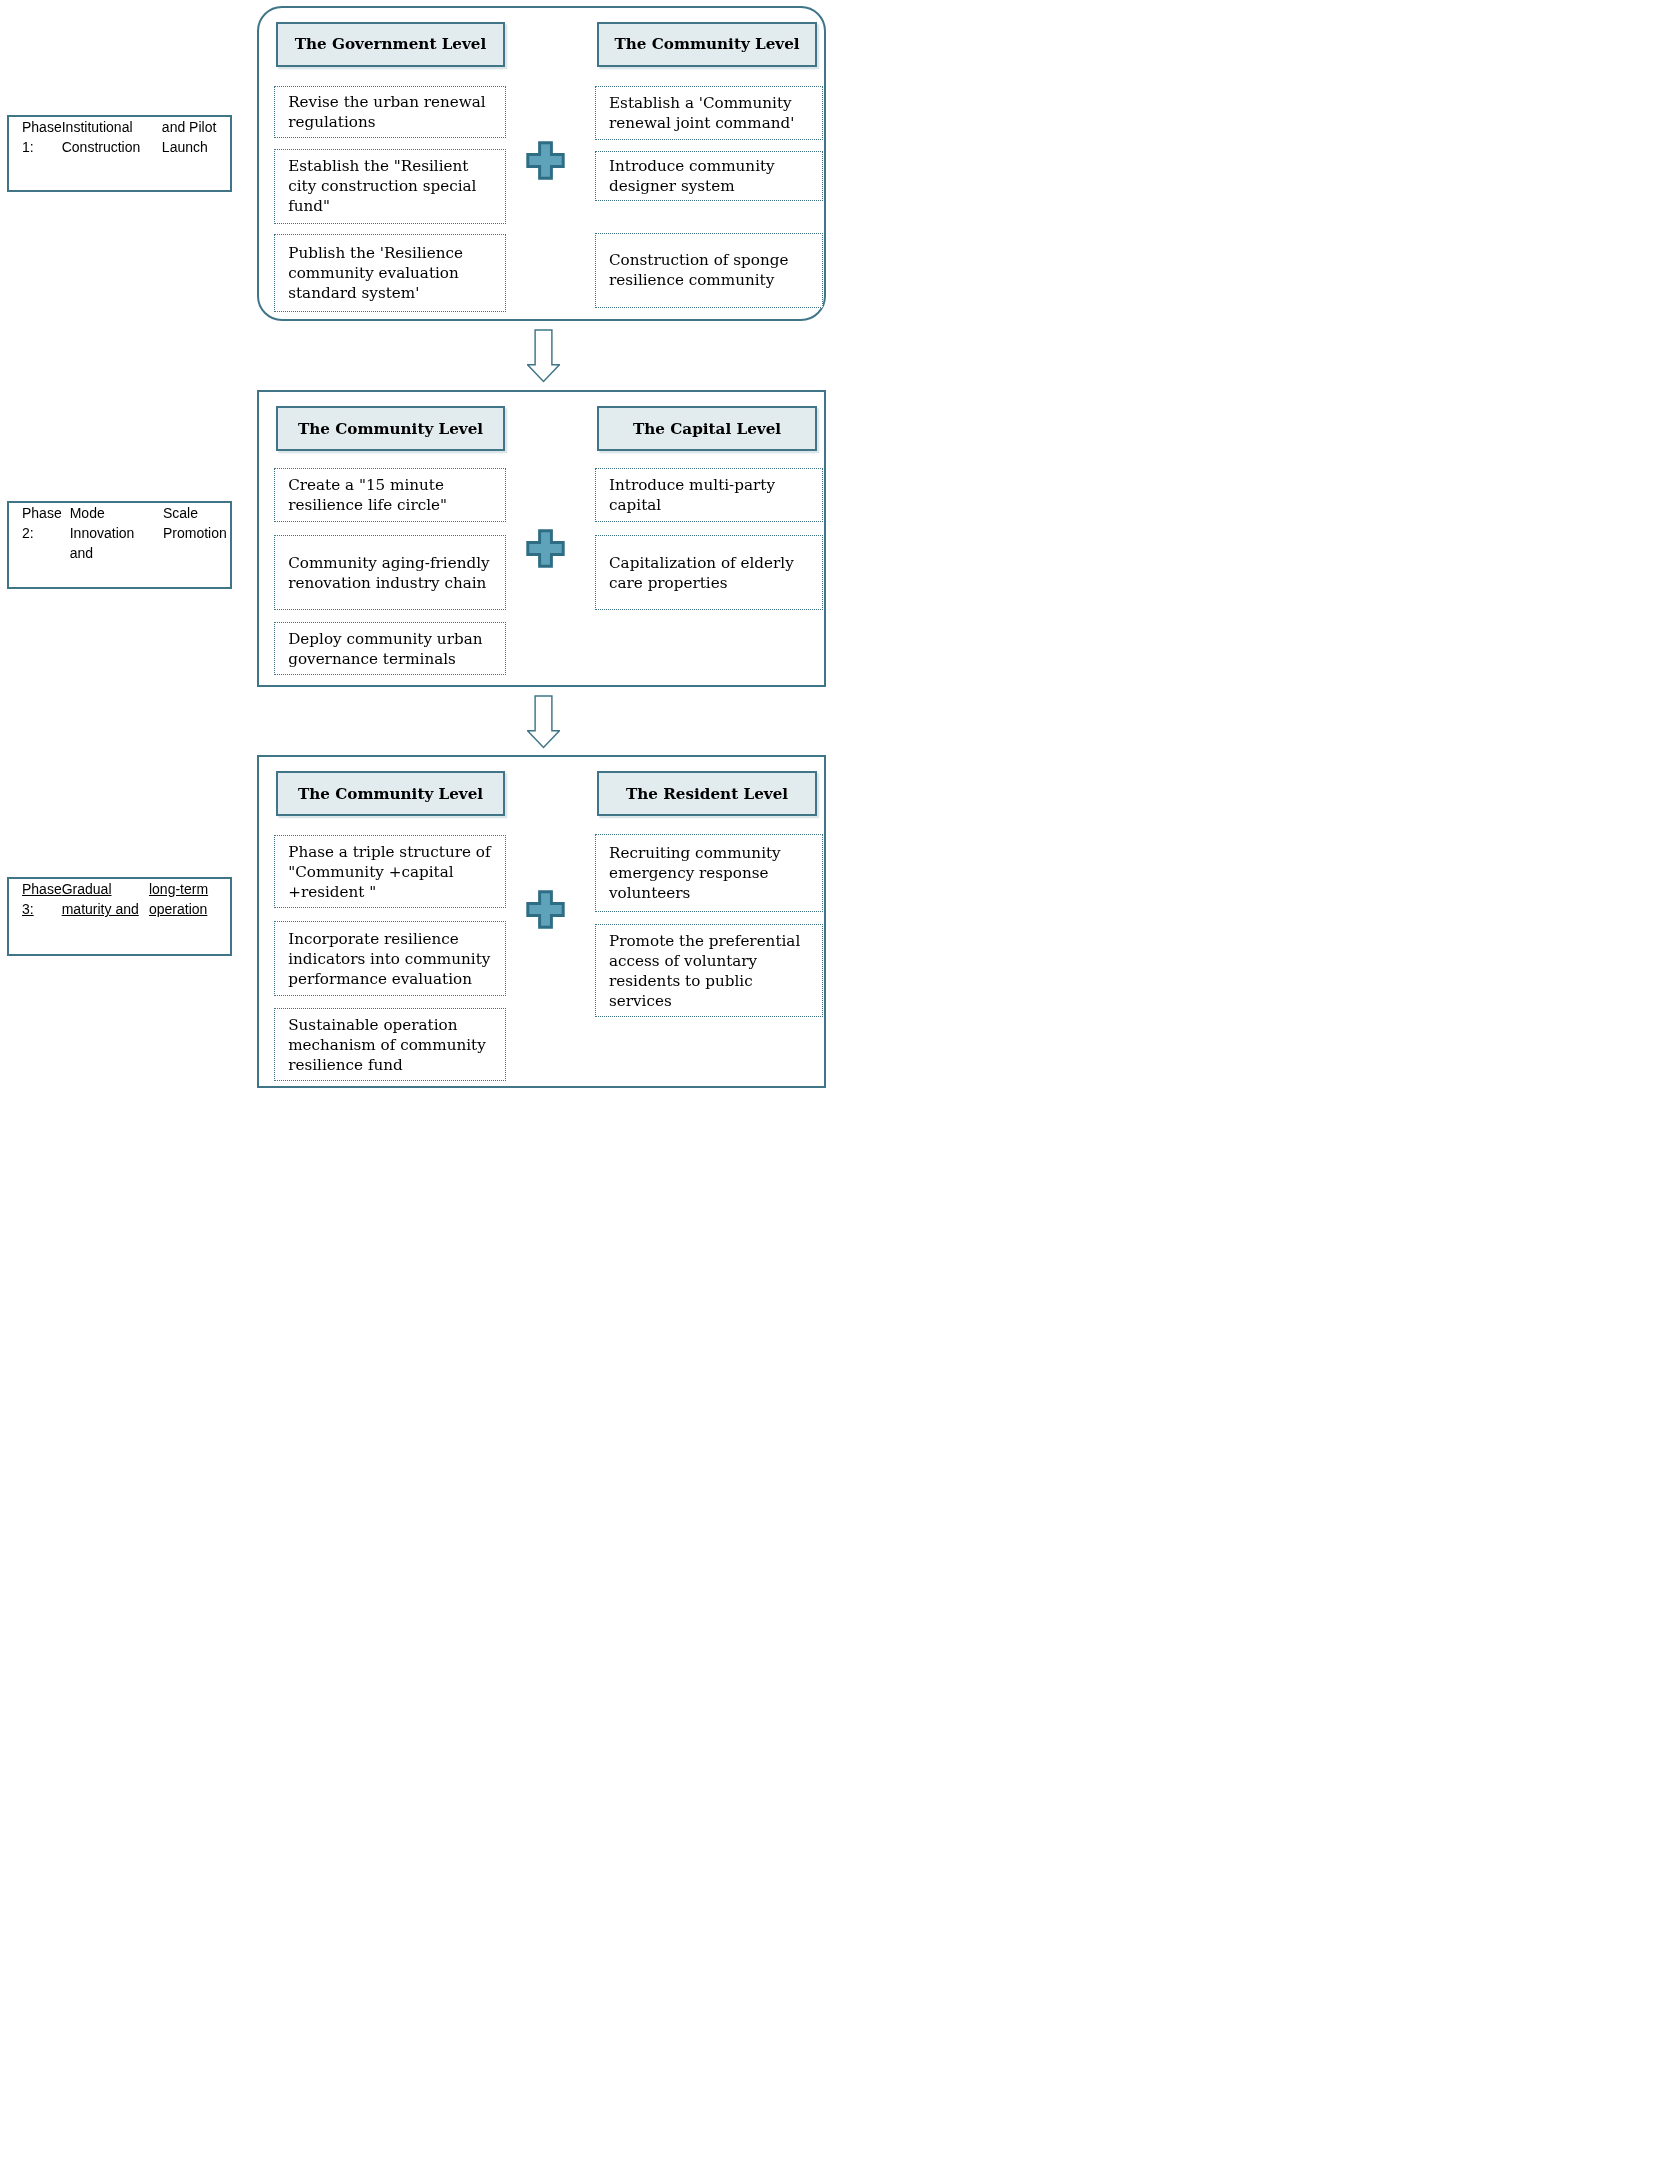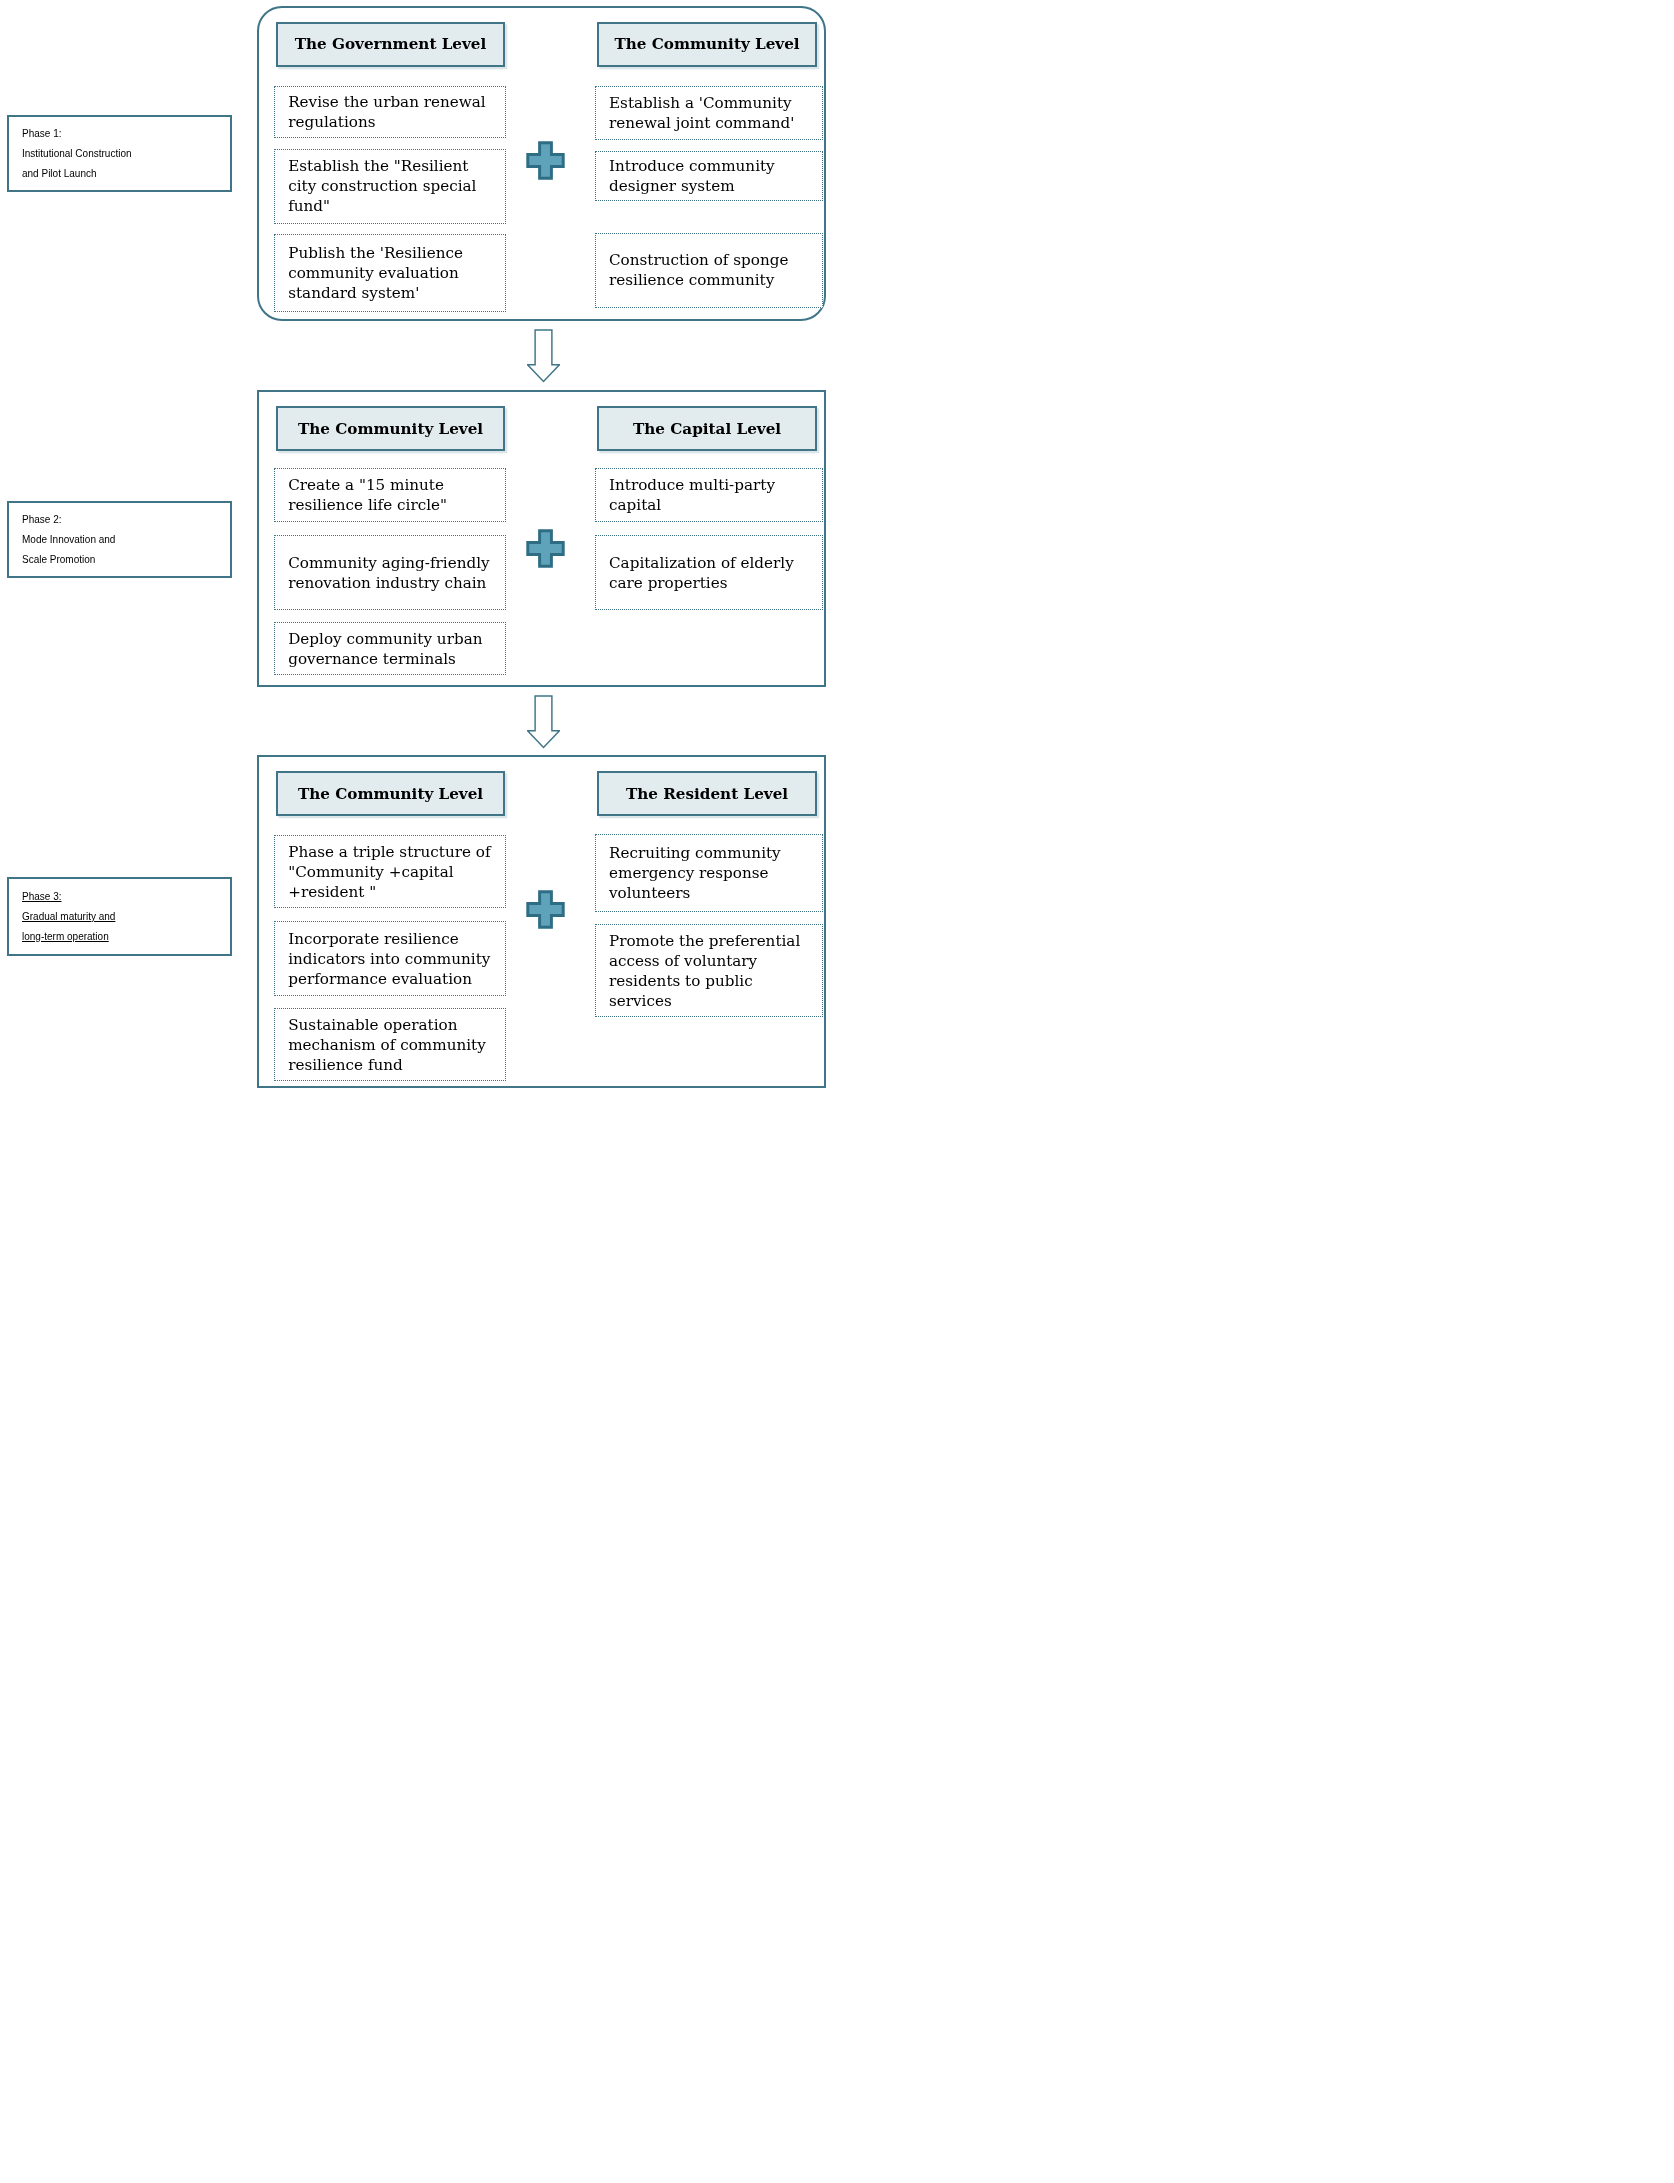--- a/index.html
+++ b/index.html
@@ -15,25 +15,25 @@
   .page{position:relative;width:837px;height:1092px;background:#fff;overflow:hidden;}
 
   
   .phase{position:absolute;left:257px;width:569px;border:2.3px solid var(--teal);background:#fff;}
   .phase.p1{top:5.9px;height:315px;border-radius:25px;}
   .phase.p2{top:390px;height:297px;}
   .phase.p3{top:755px;height:333px;}
 
   
   .phase-label{position:absolute;left:7px;width:225px;border:2.3px solid var(--teal);
-    background:#fff;display:flex;flex-direction:column;justify-content:center;
-    padding-left:13px;font-size:10px;line-height:20px;color:var(--ink);
+    background:#fff;display:flex;flex-direction:row;justify-content:center;
+    padding-left:13px;font-size:14px;line-height:20px;color:var(--ink);
     font-family:"Liberation Sans",sans-serif;}
   .phase-label.pl1{top:115px;height:77px;}
-  .phase-label.pl2{top:501px;height:77px;}
+  .phase-label.pl2{top:501px;height:88px;gap:8px;}
   .phase-label.pl3{top:877px;height:79px;text-decoration:underline;}
 
   
   .hdr{position:absolute;height:45px;border:2.9px solid var(--teal);background:var(--header-bg);
     display:flex;align-items:center;justify-content:center;
     font-family:"DejaVu Serif","Liberation Serif",serif;font-weight:bold;font-size:15.2px;
     color:var(--ink);box-shadow:2.3px 2.3px 0 rgba(63,117,135,0.18);}
   .hdr.hl{left:17px;width:229px;top:14px;}
   .hdr.hr{left:338px;width:220px;top:14px;}
 

